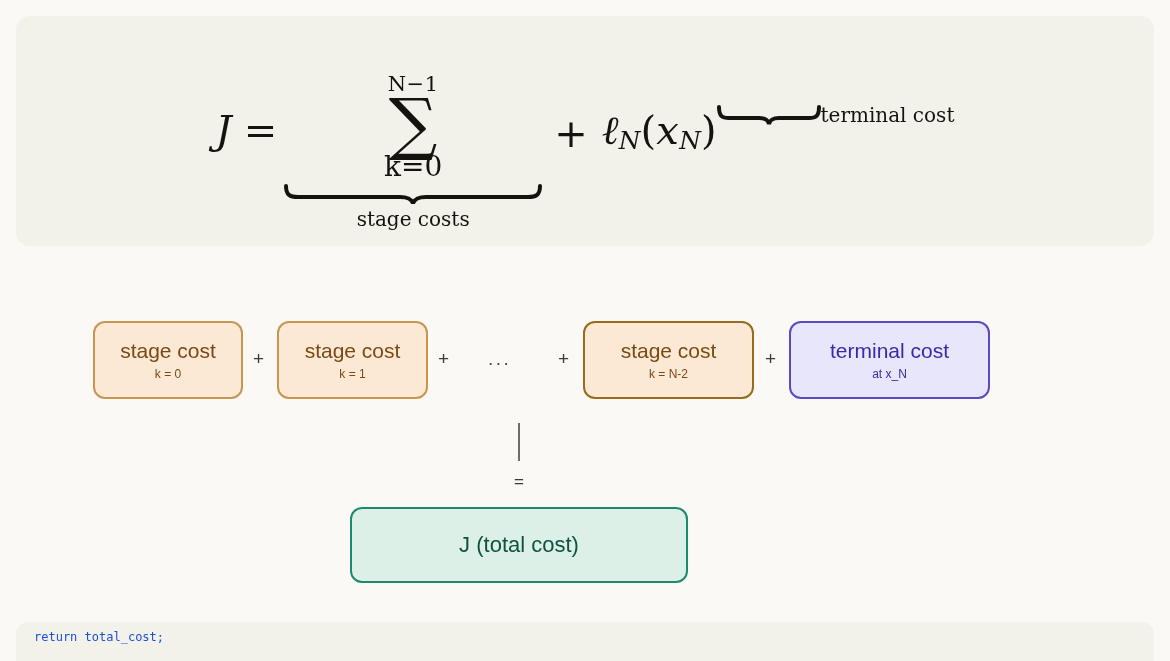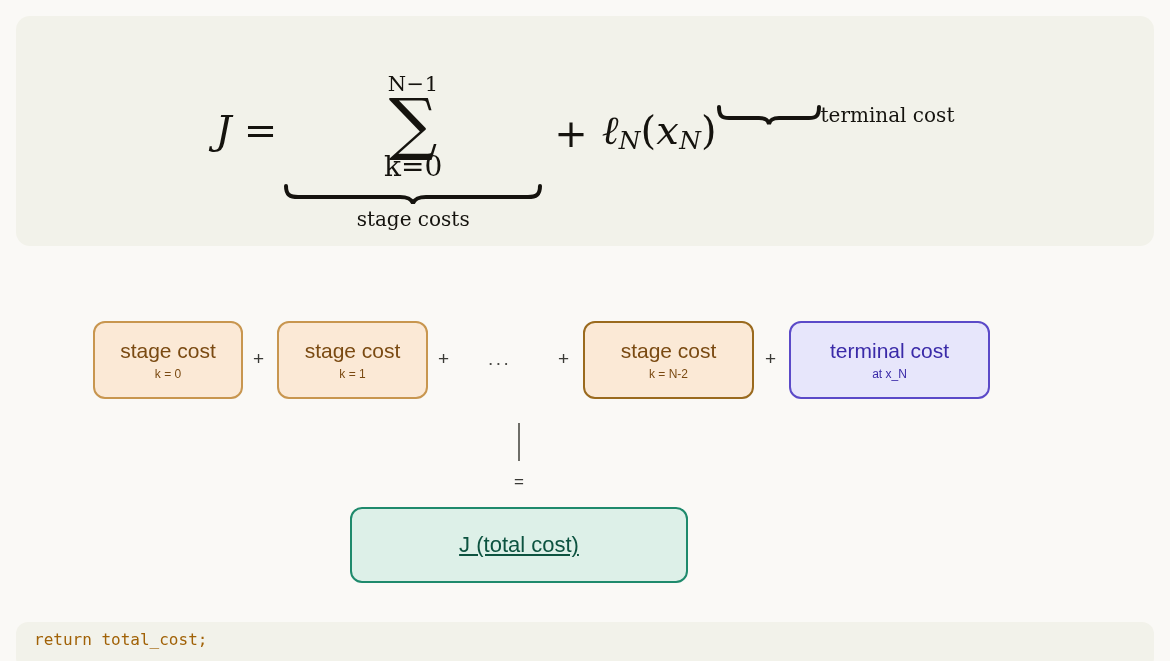--- a/index.html
+++ b/index.html
@@ -217,40 +217,39 @@
     height: 76px;
     box-sizing: border-box;
     background: #ddf0e8;
     border: 2px solid #1e8a6c;
     border-radius: 12px;
     display: flex;
     align-items: center;
     justify-content: center;
     color: #0d5340;
     font-size: 22px;
-    text-decoration: underline;
   }
 
   
   #code-bar {
     position: absolute;
     left: 16px;
     top: 622px;
     width: 1138px;
     height: 48px;
     background: #f2f2ea;
     border-radius: 12px;
   }
   #code-text {
     position: absolute;
     left: 18px;
     top: 8px;
     font-family: "DejaVu Sans Mono", "Liberation Mono", monospace;
-    font-size: 16px;
-    color: #a16207;
+    font-size: 12px;
+    color: #1d4ed8;
     white-space: pre;
   }
 </style>
 </head>
 <body>
 
 <div id="formula-panel">
   <div id="formula-block">
     <div id="equation" class="math">
 

